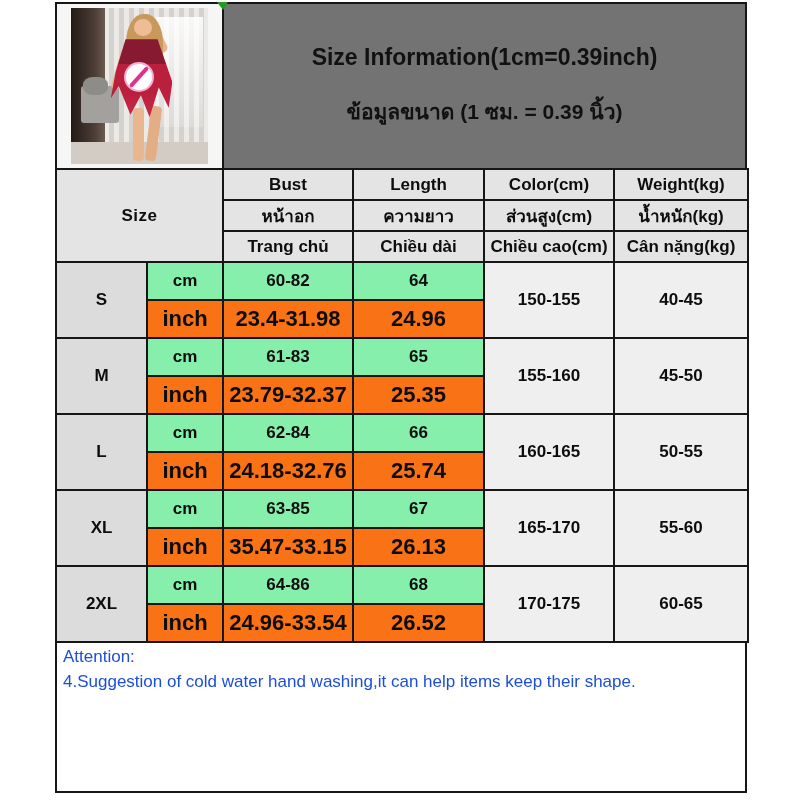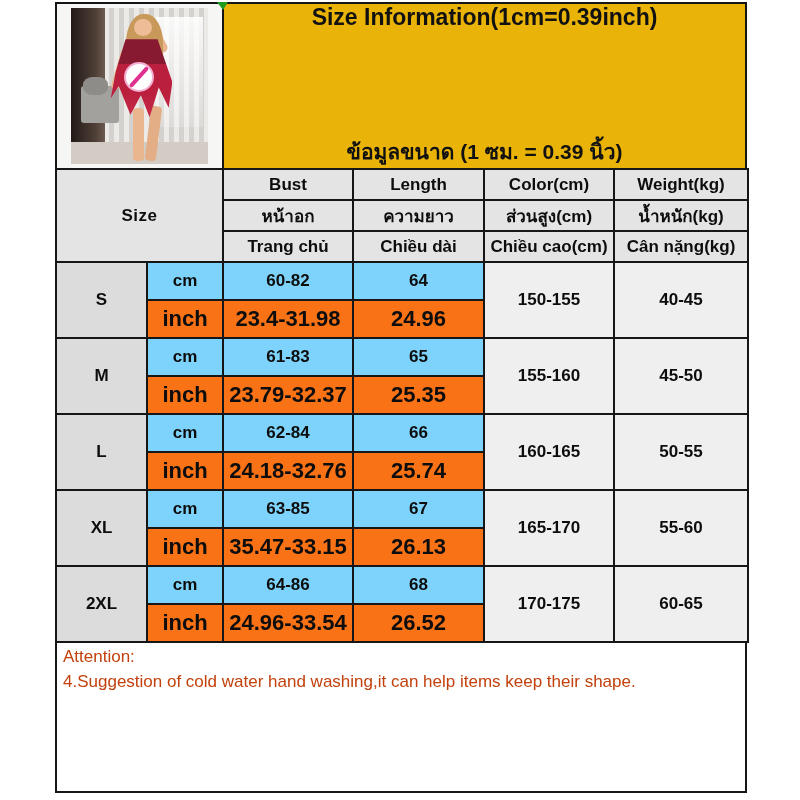--- a/index.html
+++ b/index.html
@@ -9,22 +9,22 @@
     color:#111;
     -webkit-font-smoothing:antialiased;
   }
   .canvas{position:relative;width:800px;height:800px;background:#fff;overflow:hidden;}
   .sheet{position:absolute;left:55px;top:2px;width:692px;}
 
   
   .top{display:flex;height:164px;border:2px solid #161616;position:relative;background:#f1f1f1;}
   .img-cell{width:165px;min-width:165px;border-right:2px solid #161616;background:#f6f6f5;
             display:flex;align-items:center;justify-content:center;}
-  .title-cell{flex:1;display:flex;flex-direction:column;align-items:center;justify-content:space-between;
-              gap:24px;background:#eab308;}
+  .title-cell{flex:1;display:flex;flex-direction:column;align-items:center;justify-content:center;
+              gap:24px;background:#737373;}
   .t-en{font-size:23px;font-weight:bold;}
   .t-th{font-size:21px;font-weight:bold;}
   .t-vi{font-size:23px;font-weight:bold;}
   .green-notch{position:absolute;left:160px;top:-2px;width:11px;height:8px;background:#1f9b1f;
                clip-path:polygon(0 0,100% 0,55% 100%);z-index:3;}
 
   
   .photo{position:relative;width:137px;height:156px;overflow:hidden;background:#dfdeda;}
   .ph-curtain-r{position:absolute;right:0;top:0;width:76%;height:100%;
     background:repeating-linear-gradient(90deg,#eceae7 0 5px,#d4d2cf 5px 10px);}
@@ -52,28 +52,28 @@
     background:#fff;border-radius:50%;box-shadow:0 0 0 2px #f3aed2;z-index:2;}
   .censor::after{content:"";position:absolute;left:11px;top:0;width:4px;height:26px;
     background:#e0318f;border-radius:2px;transform:rotate(42deg);}
 
   
   table{border-collapse:collapse;width:692px;margin-top:-2px;table-layout:fixed;}
   td{border:2px solid #161616;text-align:center;vertical-align:middle;
      font-weight:bold;color:#0d0d0d;overflow:hidden;}
   tr.hdr td{height:27px;font-size:17px;background:#e4e4e4;}
   td.corner{background:#dcdcdc;font-size:33px;letter-spacing:.5px;}
-  tr.cm-row td{height:34px;font-size:17px;background:#7dd3fc;}
+  tr.cm-row td{height:34px;font-size:17px;background:#86efac;}
   tr.inch-row td{height:34px;font-size:22px;background:#f97316;}
   td.lab{background:#dcdcdc !important;font-size:19px;}
   td.span2{background:#efefef !important;font-size:17px;}
 
   
   .att{border:2px solid #161616;margin-top:-2px;height:147px;padding:1px 6px 0 6px;
-       font-size:17px;line-height:25px;font-weight:normal;color:#c2410c;background:#fff;}
+       font-size:17px;line-height:25px;font-weight:normal;color:#1d4ed8;background:#fff;}
 </style>
 </head>
 <body>
 
 <div class="canvas">
   <div class="sheet">
 
     <div class="top">
       <div class="green-notch"></div>
 

